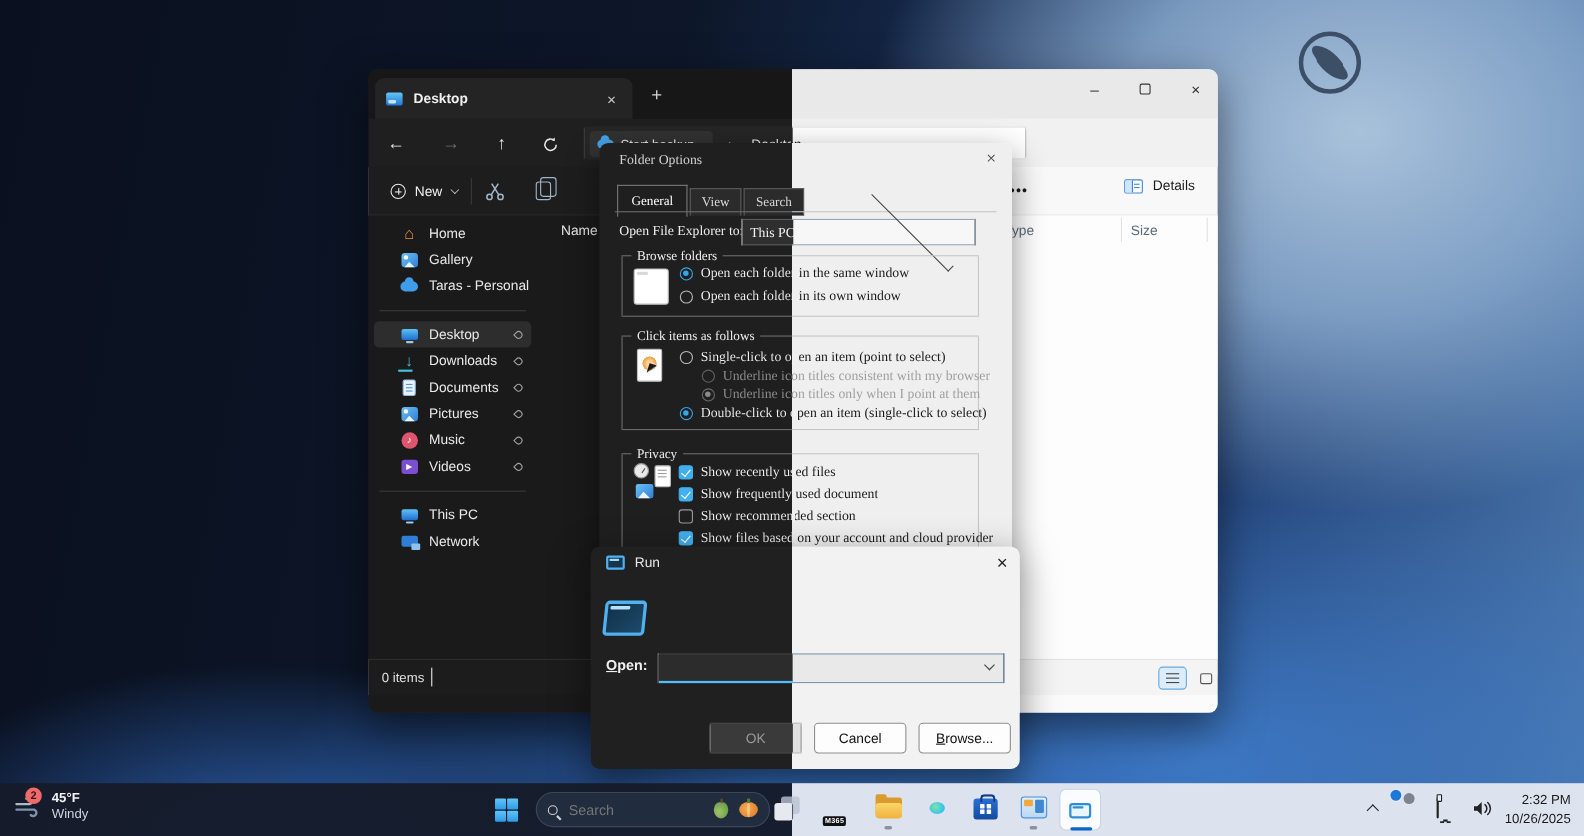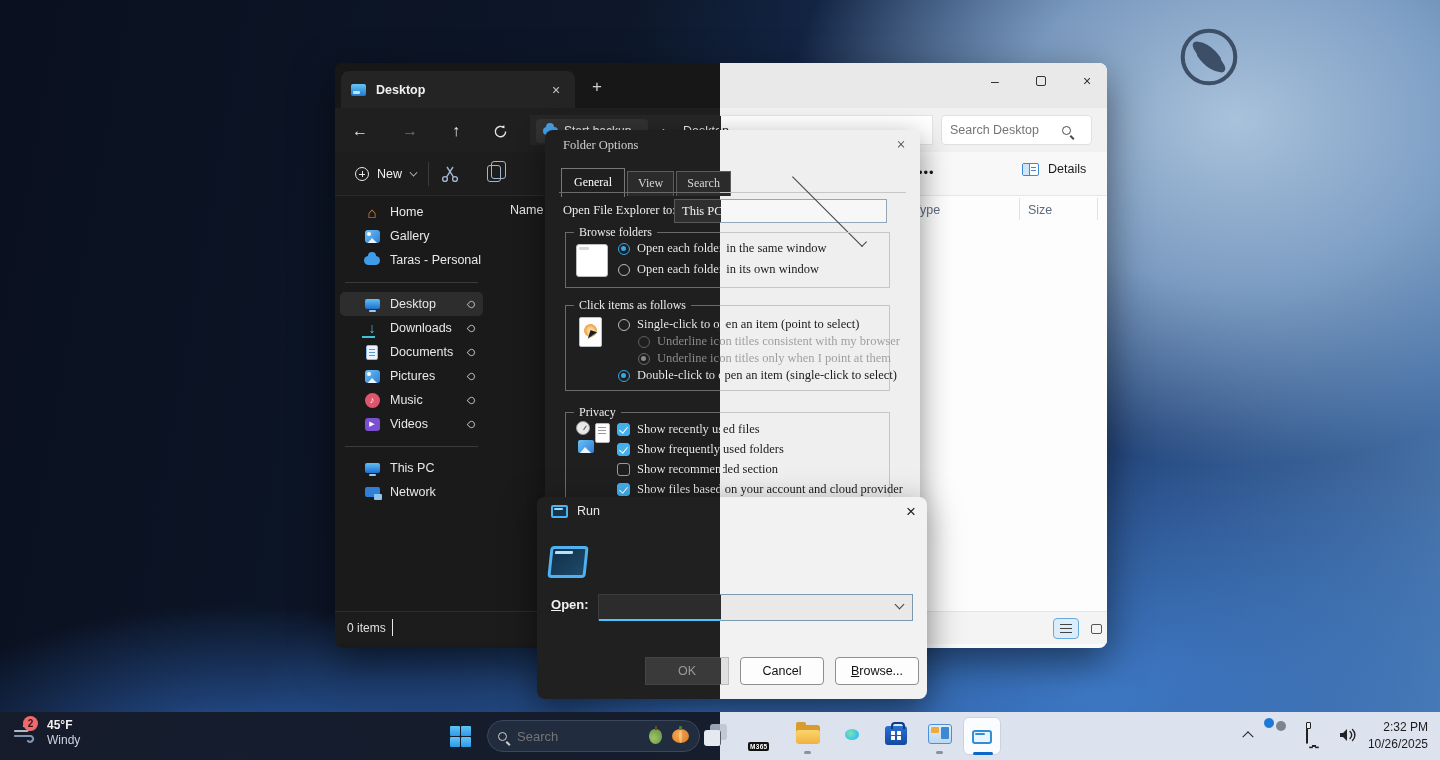--- a/index.html
+++ b/index.html
@@ -112,21 +112,21 @@
   .si-music { width:15px; height:15px; border-radius:50%; background:#e0556e; color:#fff; font-size:9px; display:flex; align-items:center; justify-content:center; }
   .si-video { width:15px; height:13px; border-radius:3px; background:#7a4fd1; color:#fff; font-size:7px; display:flex; align-items:center; justify-content:center; }
   .si-net { width:15px; height:10px; border-radius:2px; background:#2f7fd6; position:relative; }
   .si-net::before{content:"";position:absolute;right:-2px;bottom:-3px;width:8px;height:6px;border-radius:1px;background:#8ec3ef;}
 
   .col-name { position:absolute; left:175px; top:7px; font-size:12.5px; color:#e6e6e6; }
   .col-type { position:absolute; left:578px; top:7px; font-size:12.5px; color:#5c6b7c; }
   .col-size { position:absolute; left:693px; top:7px; font-size:12.5px; color:#5c6b7c; }
   .col-vline { position:absolute; top:2px; width:1px; height:22px; background:#e2e2e2; }
 
-  .ex-status { position:absolute; left:0; bottom:4px; width:100%; height:33px;
+  .ex-status { position:absolute; left:0; bottom:16px; width:100%; height:33px;
     background:linear-gradient(90deg,#1c1c1c 385px,#f4f4f4 385px);
     border-top:1px solid; border-image:linear-gradient(90deg,#2c2c2c 385px,#e4e4e4 385px) 1;text-align:right; }
   .status-count { position:absolute; left:12px; top:9px; color:#e0e0e0; font-size:12px; }
   .status-caret { position:absolute; left:57px; top:7px; width:1px; height:17px; background:#e8e8e8; }
   .view-tgl { position:absolute; top:6px; height:21px; border-radius:4px; display:flex; align-items:center; justify-content:center; }
   .vt-details { left:718px; width:26px; border:1.4px solid #66a9dd; background:#dcecf9; }
   .vt-details i { width:12px; height:9px; border-top:1.4px solid #444; border-bottom:1.4px solid #444; position:relative; }
   .vt-details i::after{content:"";position:absolute;left:0;top:2.6px;width:100%;height:1.4px;background:#444;}
   .vt-icons { left:749px; width:24px; }
   .vt-icons i { width:11px; height:10px; border:1.5px solid #555; border-radius:2px; }
@@ -316,24 +316,20 @@
       </svg>
     </div>
     <div class="addr">
       <div class="addr-chip">
         <span class="cloud"></span>
         <span>Start backup</span>
       </div>
       <span class="crumb-sep">›</span>
       <span class="crumb-cur seam-text">Desktop</span>
     </div>
-    <div class="ex-search">
-      <input placeholder="Search Desktop" style="">
-      <span class="mag"></span>
-    </div>
   </div>
 
   <div class="ex-cmdbar">
     <div class="new-btn">
       <span class="plus-circ"></span>
       <span>New</span>
       <span class="chev-dn"></span>
     </div>
     <div class="cmd-div"></div>
     <div class="ico-cut">
@@ -501,21 +497,21 @@
         <i class="p-doc"></i>
         <i class="p-clock"></i>
         <i class="p-photo"></i>
       </span>
     <div class="opt-row" style="left:51px; top:9px;text-align:right;">
       <span class="cbx on"></span>
       <span class="lab seam-text" style="--split:86px">Show recently used files</span>
     </div>
     <div class="opt-row" style="left:51px; top:29px;">
       <span class="cbx on"></span>
-      <span class="lab seam-text" style="--split:86px">Show frequently used folders</span>
+      <span class="lab seam-text" style="--split:86px">Show frequently used document</span>
     </div>
     <div class="opt-row" style="left:51px; top:49px;">
       <span class="cbx"></span>
       <span class="lab seam-text" style="--split:86px">Show recommended section</span>
     </div>
     <div class="opt-row" style="left:51px; top:69px;">
       <span class="cbx on"></span>
       <span class="lab seam-text" style="--split:86px">Show files based on your account and cloud provider</span>
     </div>
   </div>

